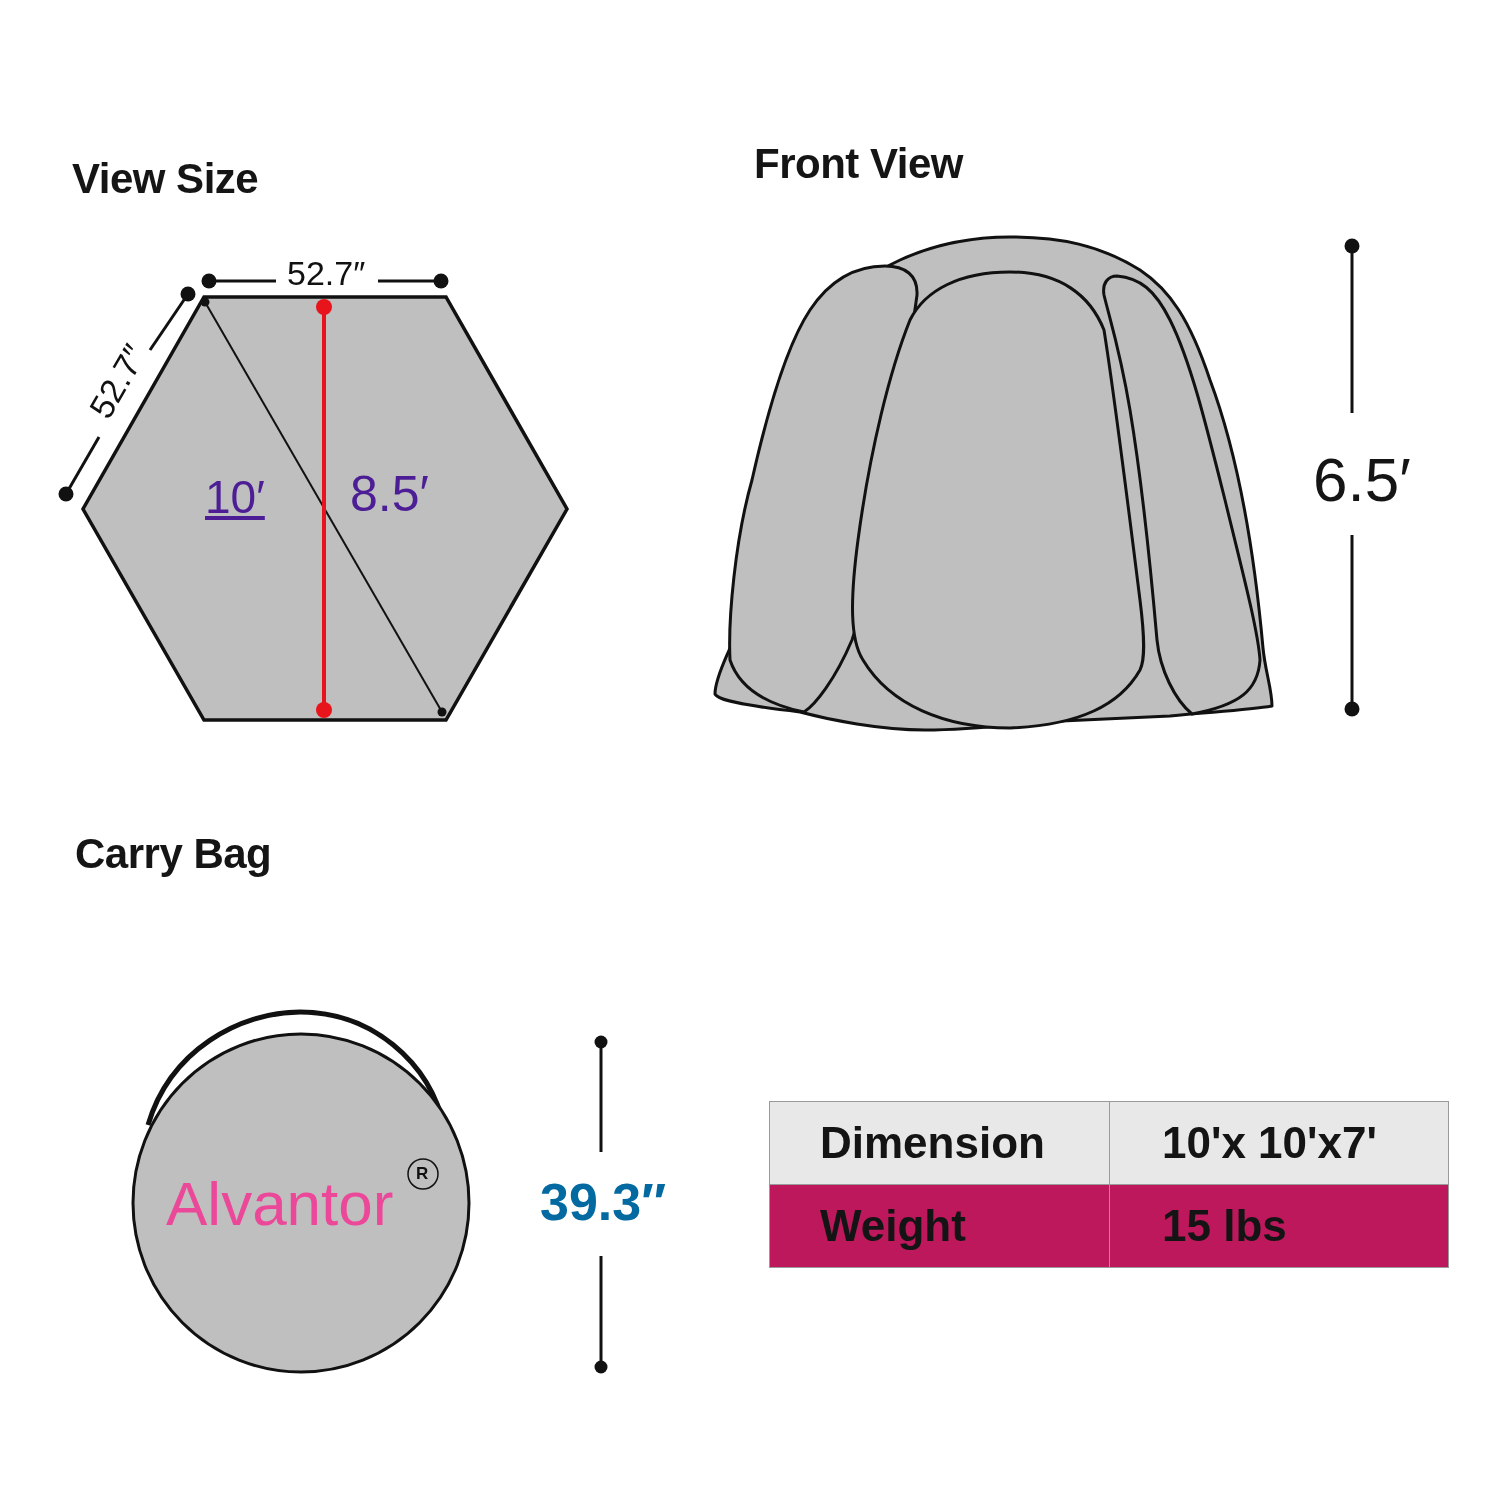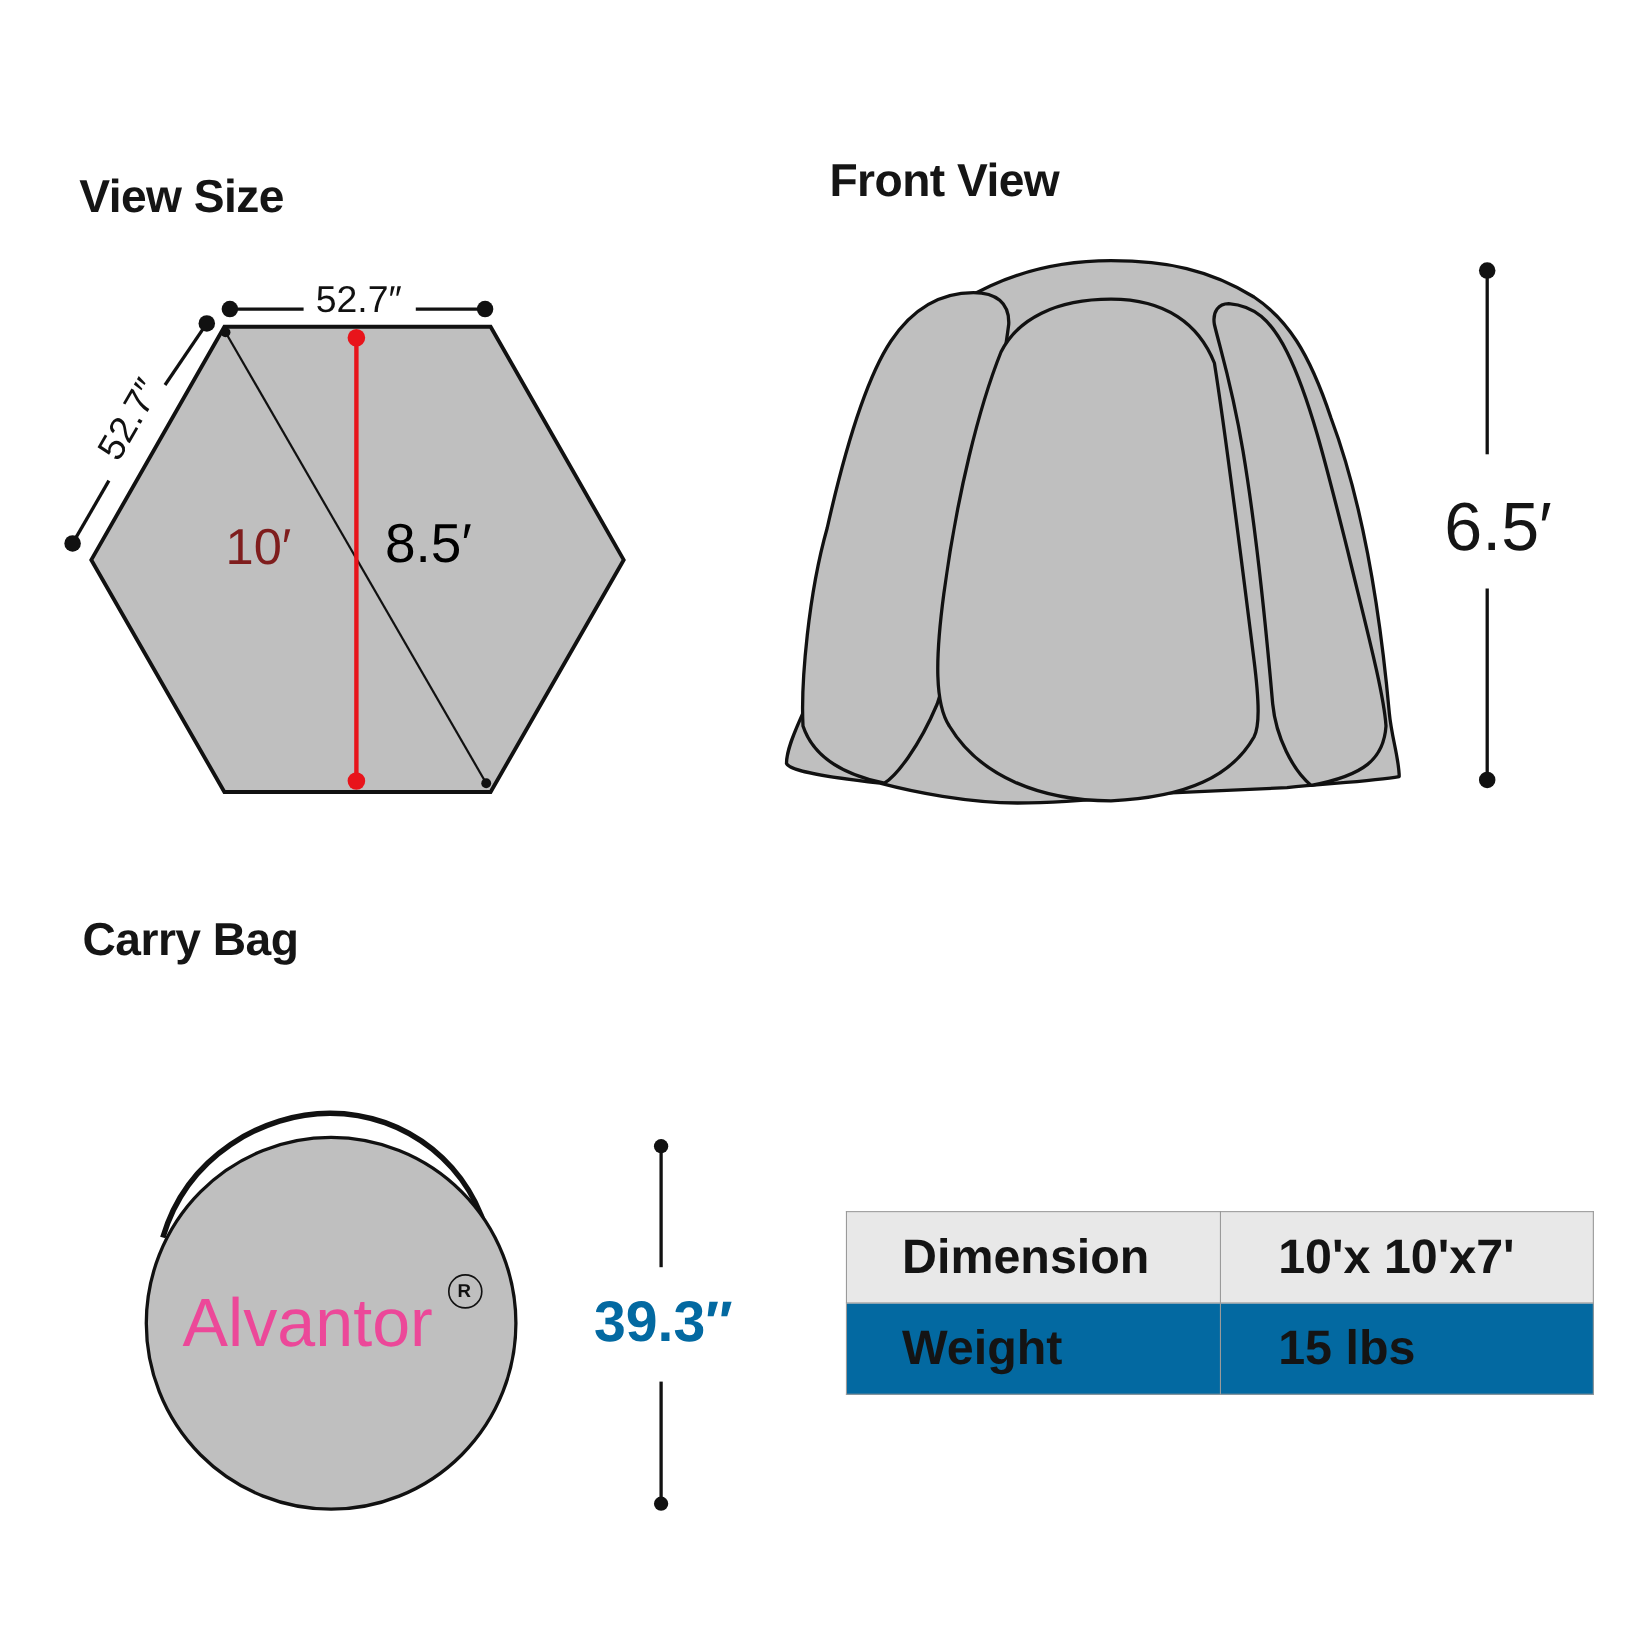--- a/index.html
+++ b/index.html
@@ -6,21 +6,21 @@
   body { width: 1500px; height: 1500px; position: relative; overflow: hidden;
          font-family: "Liberation Sans", sans-serif; color: #111; }
   .heading { position: absolute; font-size: 42px; font-weight: bold; color: #151515; letter-spacing: -0.5px; }
   svg { position: absolute; left: 0; top: 0; }
   .spec-table { position: absolute; left: 769px; top: 1101px; width: 680px; height: 160px;
                 border-collapse: collapse; font-size: 44px; font-weight: bold; color: #141414; }
   .spec-table td { border: 1.5px solid #9a9a9a; padding: 16px; height: 80px; }
   .spec-table td.lbl { width: 340px; padding-left: 50px; box-sizing: border-box; }
   .spec-table td.val { padding-left: 52px; box-sizing: border-box; }
   .row-a td { background: #e8e8e8; }
-  .row-b td { background: #0369a1; }
+  .row-b td { background: #be185d; }
 </style>
 </head>
 <body>
 
 <div class="heading" style="left:72px; top:155px;">View Size</div>
 <div class="heading" style="left:754px; top:140px;">Front View</div>
 <div class="heading" style="left:75px; top:830px;">Carry Bag</div>
 
 <svg width="1500" height="1500" viewBox="0 0 1500 1500">
 
@@ -68,22 +68,22 @@
   <g>
     <line x1="601" y1="1042" x2="601" y2="1152" stroke="#111" stroke-width="3"></line>
     <line x1="601" y1="1256" x2="601" y2="1367" stroke="#111" stroke-width="3"></line>
     <circle cx="601" cy="1042" r="6.5" fill="#111"></circle>
     <circle cx="601" cy="1367" r="6.5" fill="#111"></circle>
   </g>
 </svg>
 
 <div style="position:absolute; left:287px; top:254px; font-size:34px; color:#111;">52.7″</div>
 <div style="position:absolute; left:78px; top:362px; font-size:34px; color:#111; transform:rotate(-60deg); transform-origin:center; width:80px; text-align:center;">52.7″</div>
-<div style="position:absolute; left:205px; top:470px; font-size:46px; color:#7f1d1d;">10′</div>
-<div style="position:absolute; left:350px; top:465px; font-size:50px; color:#000000;">8.5′</div>
+<div style="position:absolute; left:205px; top:470px; font-size:46px; color:#4c1d95;text-decoration:underline;">10′</div>
+<div style="position:absolute; left:350px; top:465px; font-size:50px; color:#4c1d95;">8.5′</div>
 <div style="position:absolute; left:1313px; top:444px; font-size:62px; color:#151515;">6.5′</div>
 <div style="position:absolute; left:166px; top:1168px; font-size:62px; color:#ec4899;">Alvantor</div>
 <div style="position:absolute; left:416px; top:1164px; font-size:17px; font-weight:bold; color:#111;">R</div>
 <div style="position:absolute; left:540px; top:1172px; font-size:52px; font-weight:bold; color:#0369a1;">39.3″</div>
 
 <table class="spec-table">
   <tbody>
       <tr class="row-a">
     <td class="lbl">Dimension</td>
     <td class="val">10'x 10'x7'</td>

